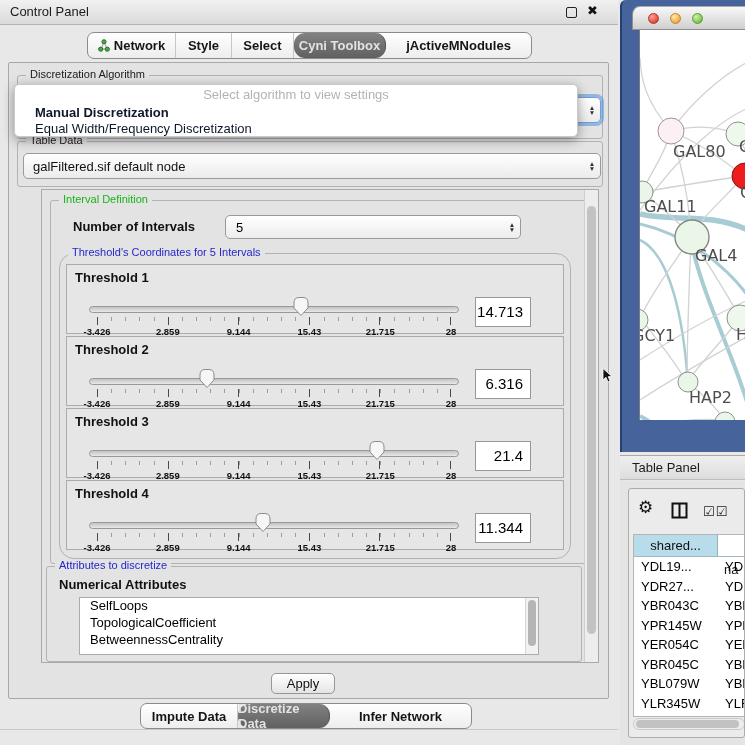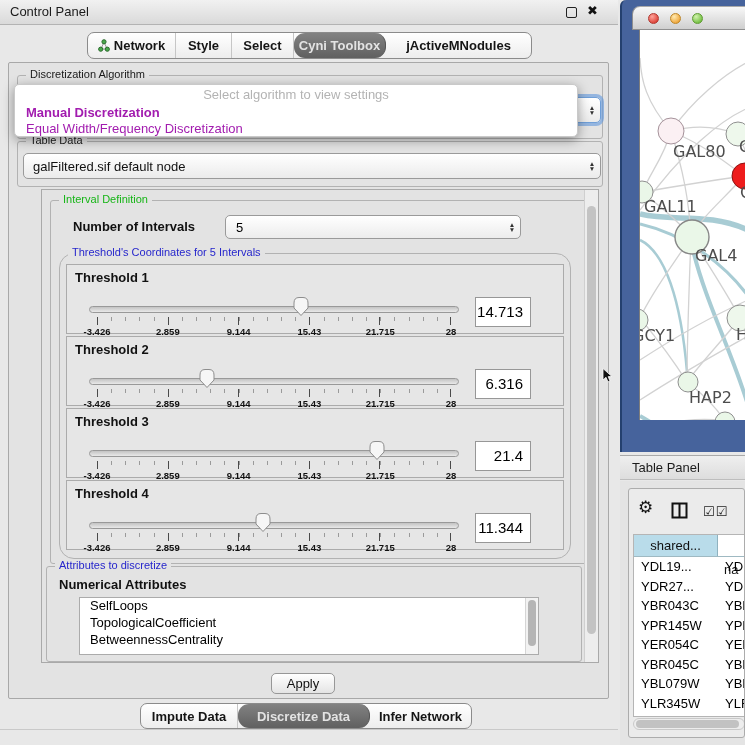--- a/index.html
+++ b/index.html
@@ -41,21 +41,21 @@
     box-shadow:0 0 0 3px rgba(95,150,220,.6);}
 
   .td-group{left:8px;top:78px;width:586px;height:46px;}
   .combo-td{left:14px;top:90px;width:578px;}
 
   
   .popup{position:absolute;left:14px;top:84px;width:564px;height:53px;z-index:40;
     background:#fff;border:1px solid #c9c9c9;border-radius:5px;box-shadow:0 3px 12px rgba(0,0,0,.38);
     font-size:13px;box-sizing:border-box;}
   .pp-placeholder{height:18px;padding-top:2px;text-align:center;color:#b3b3b3;}
-  .pp-option{height:16px;padding:0 11px;color:#a21caf;white-space:nowrap;}
+  .pp-option{height:16px;padding:0 20px;color:#0f172a;white-space:nowrap;}
   .pp-option.first{font-weight:bold;}
 
   
   .scrollpane{position:absolute;left:32px;top:126px;width:558px;height:474px;
     border:1px solid #a9a9a9;background:#e3e3e3;box-sizing:border-box;overflow:hidden;}
   .vscroll{position:absolute;right:0;top:0;bottom:0;width:13px;background:#ededed;border-left:1px solid #cfcfcf;}
   .vscroll .thumb-v{position:absolute;left:2px;width:9px;top:16px;height:428px;background:#c3c3c3;border-radius:5px;}
 
   .interval-group{left:8px;top:10px;width:548px;height:364px;padding-left:14px;}
   .noi-label{position:absolute;left:22px;top:18px;font-size:13px;font-weight:bold;color:#111;}
@@ -90,21 +90,21 @@
   .list-item{height:17px;padding-left:10px;font-size:13px;color:#000;white-space:nowrap;}
   .list-scroll{position:absolute;right:0;top:0;bottom:0;width:12px;background:#f2f2f2;border-left:1px solid #d5d5d5;}
   .list-scroll .thumb-v{position:absolute;left:2px;width:8px;top:2px;height:46px;background:#b5b5b5;border-radius:4px;}
 
   .apply-btn{position:absolute;left:262px;top:610px;width:64px;height:21px;border:1px solid #979797;border-radius:5px;
     background:linear-gradient(#ffffff,#e4e4e4);font-size:13px;color:#111;text-align:center;line-height:19px;box-sizing:border-box;}
 
   
   .bottom-tabbar{position:absolute;left:140px;top:703px;width:330px;height:24px;display:flex;
     border:1px solid #8b8b8b;border-radius:7px;overflow:hidden;background:linear-gradient(#ffffff,#ededed);}
-  .b1{width:97px}.b2{width:132px}.b3{flex:1}
+  .b1{width:97px}.b2{width:92px}.b3{flex:1}
   .divider-line{position:absolute;left:0;top:729px;width:618px;height:1px;background:#c9c9c9;}
 
   
   .net-window{position:absolute;left:620px;top:0;width:125px;height:452px;background:#46639c;
     border-left:2px solid #24406e;border-top-left-radius:6px;box-sizing:border-box;}
   .net-titlebar{position:absolute;left:10px;top:6px;right:0;height:24px;
     background:linear-gradient(#f8f8f8,#cfcfcf);border-top-left-radius:8px;
     border-left:1px solid #8f8f8f;border-top:1px solid #aaa;border-bottom:1px solid #8f8f8f;box-sizing:border-box;}
   .light{position:absolute;top:6px;width:11px;height:11px;border-radius:50%;box-sizing:border-box;}
   .light.red{left:15px;background:radial-gradient(circle at 35% 30%,#ffa39a,#dd4339 75%);border:1px solid #b03830;}

